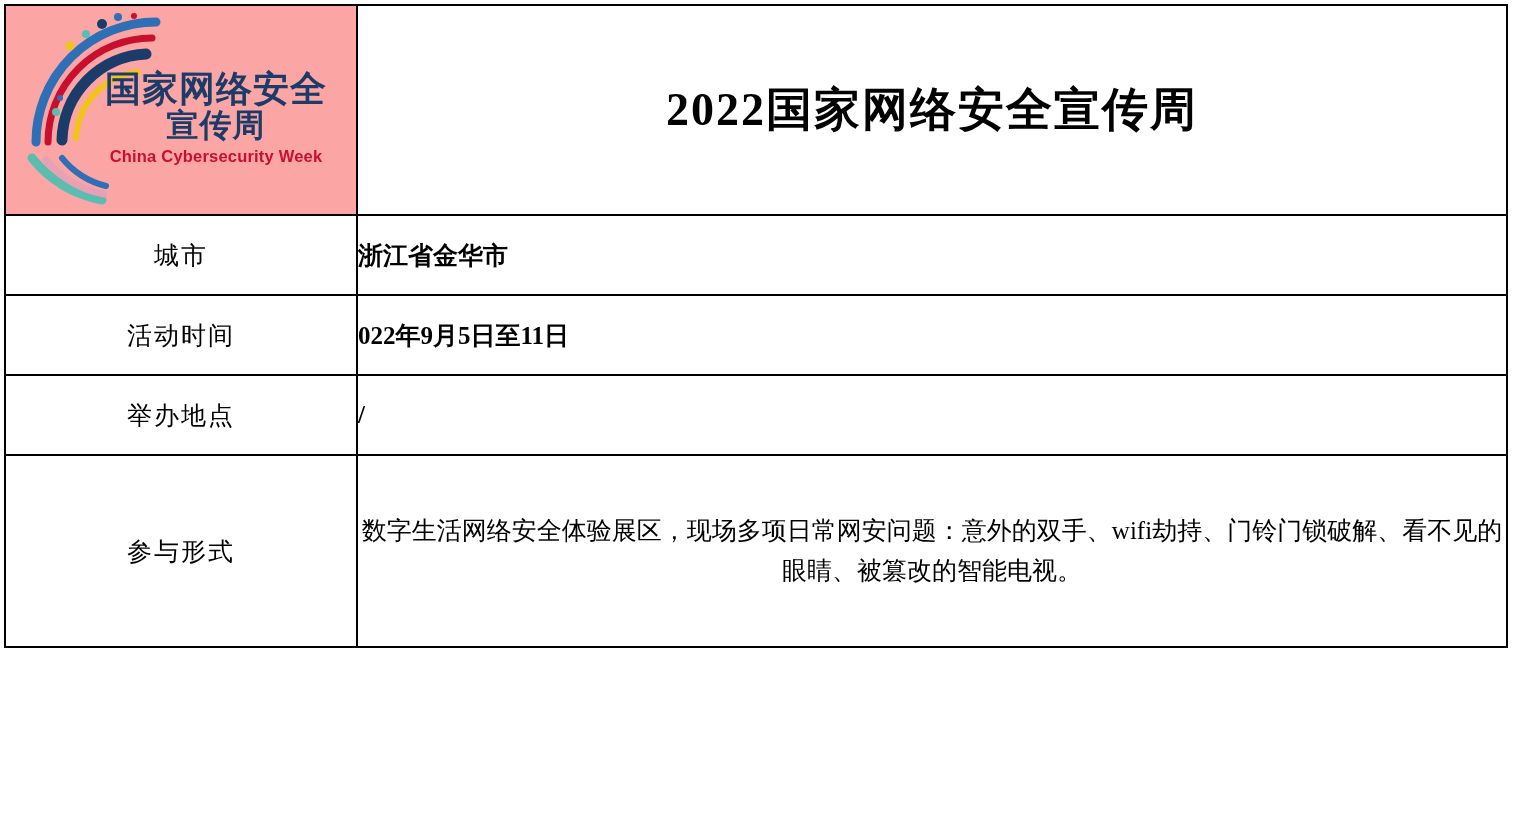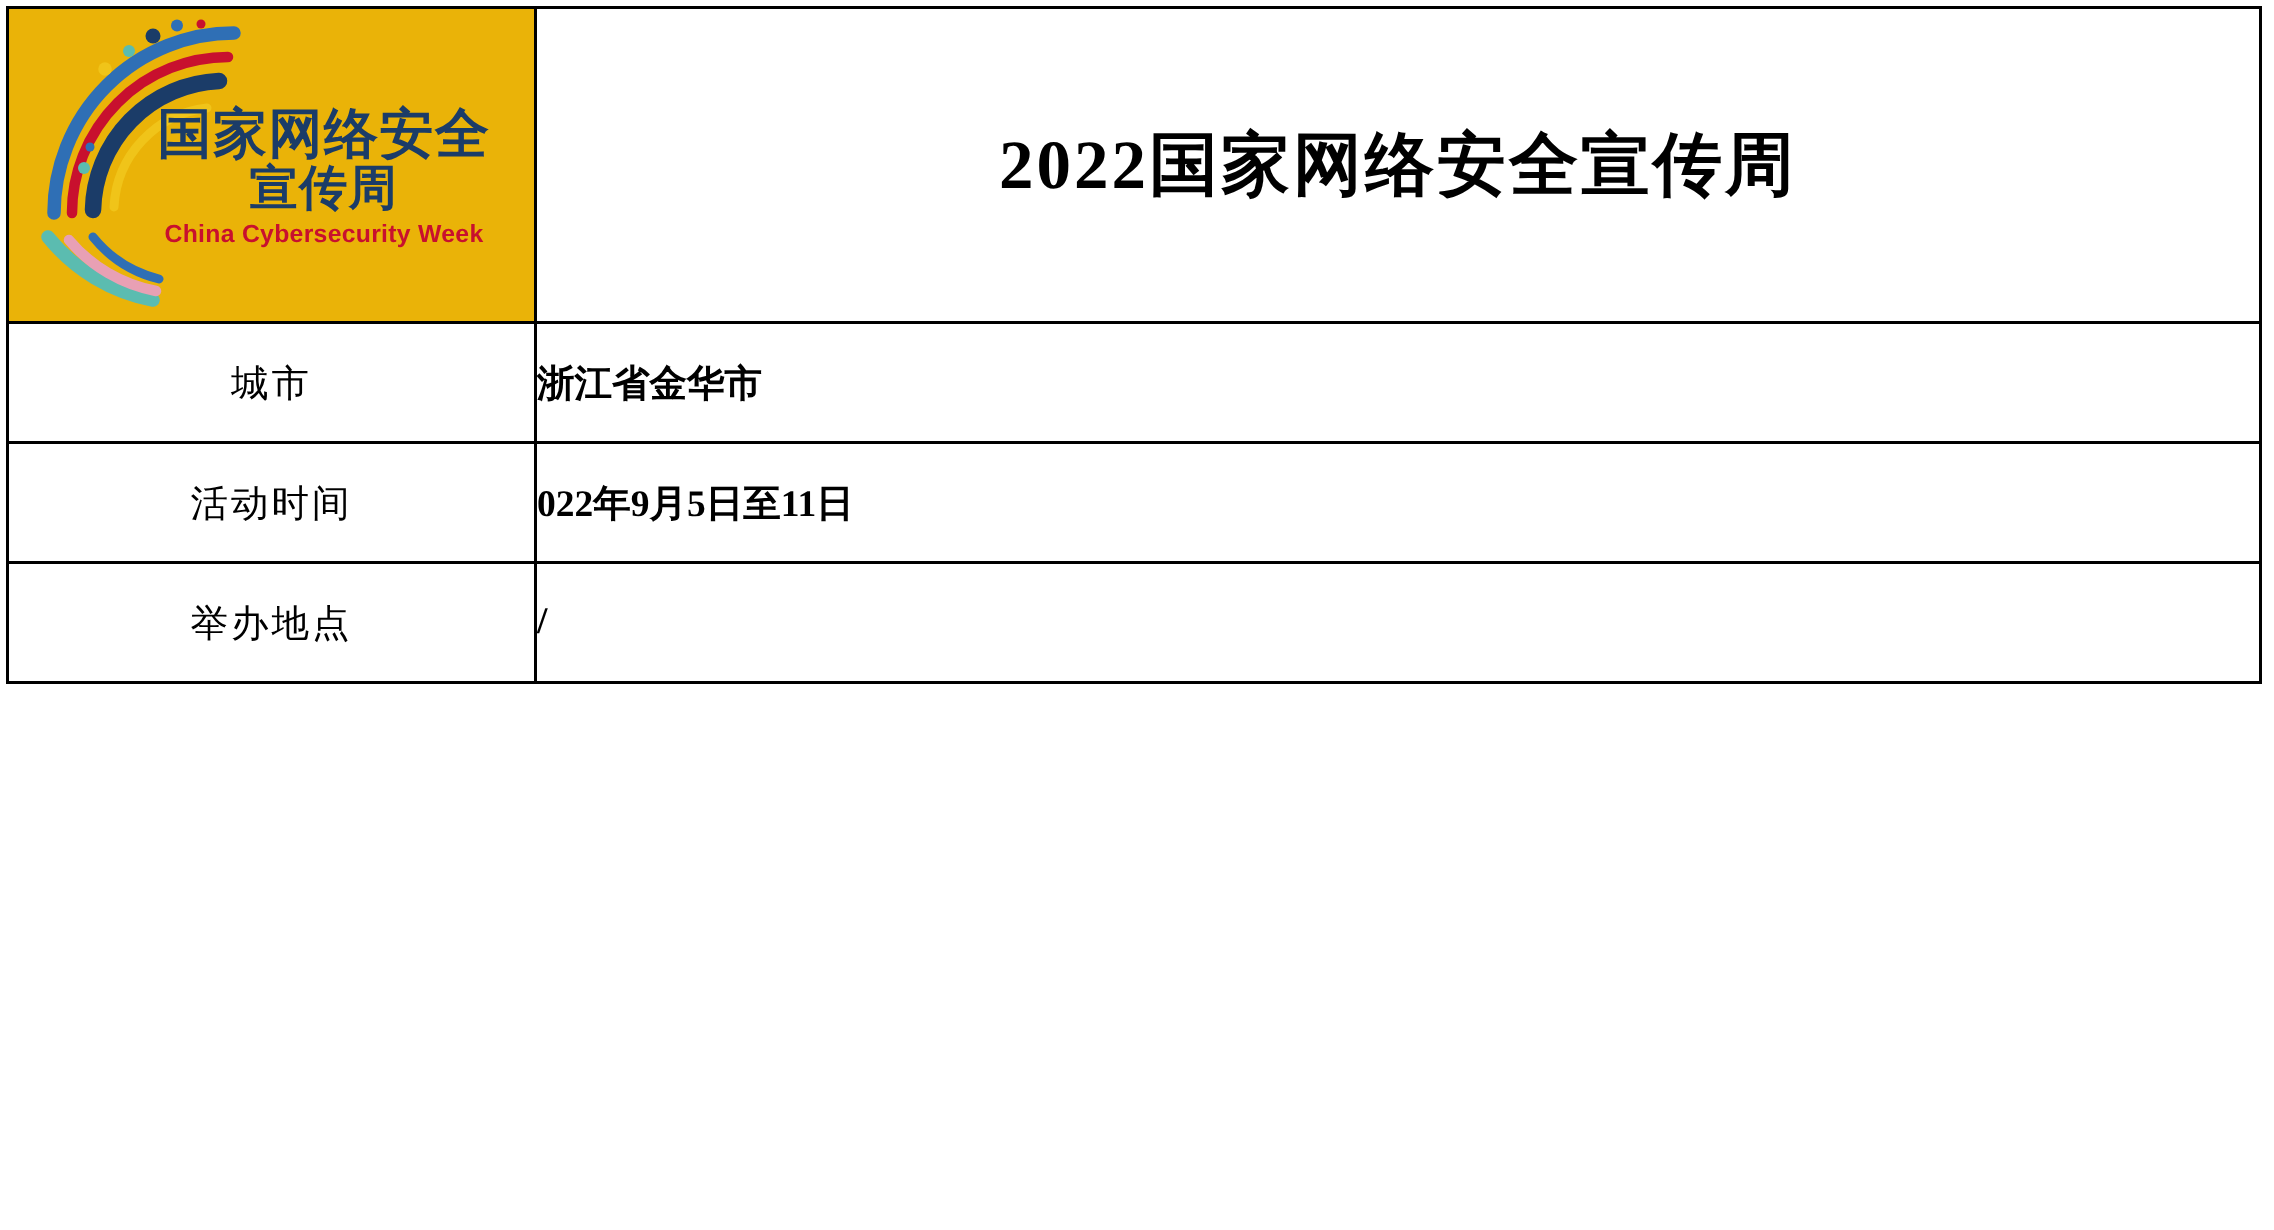--- a/index.html
+++ b/index.html
@@ -46,21 +46,21 @@
     font-family: "Liberation Serif", "DejaVu Serif", serif;
     color: #000;
     padding: 6px 24px;
     font-weight: bold;
   }
   
   td.logo-cell {
     height: 208px;
     padding: 0;
     position: relative;
-    background: #eab308;
+    background: #fca5a5;
   }
   .logo-wrap {
     position: relative;
     width: 352px;
     height: 204px;
     overflow: hidden;
   }
   .logo-arcs {
     position: absolute;
     left: 0;
@@ -181,15 +181,19 @@
         <td class="value-cell">022年9月5日至11日</td>
       </tr>
 
 
       <tr class="row-scale">
         <td class="label-cell">举办地点</td>
         <td class="value-cell slash">/</td>
       </tr>
 
 
+      <tr class="row-form">
+        <td class="label-cell">参与形式</td>
+        <td class="form-value">数字生活网络安全体验展区，现场多项日常网安问题：意外的双手、wifi劫持、门铃门锁破解、看不见的眼睛、被篡改的智能电视。</td>
+      </tr>
     </tbody>
   </table>
 </div>
 
 </body></html>

